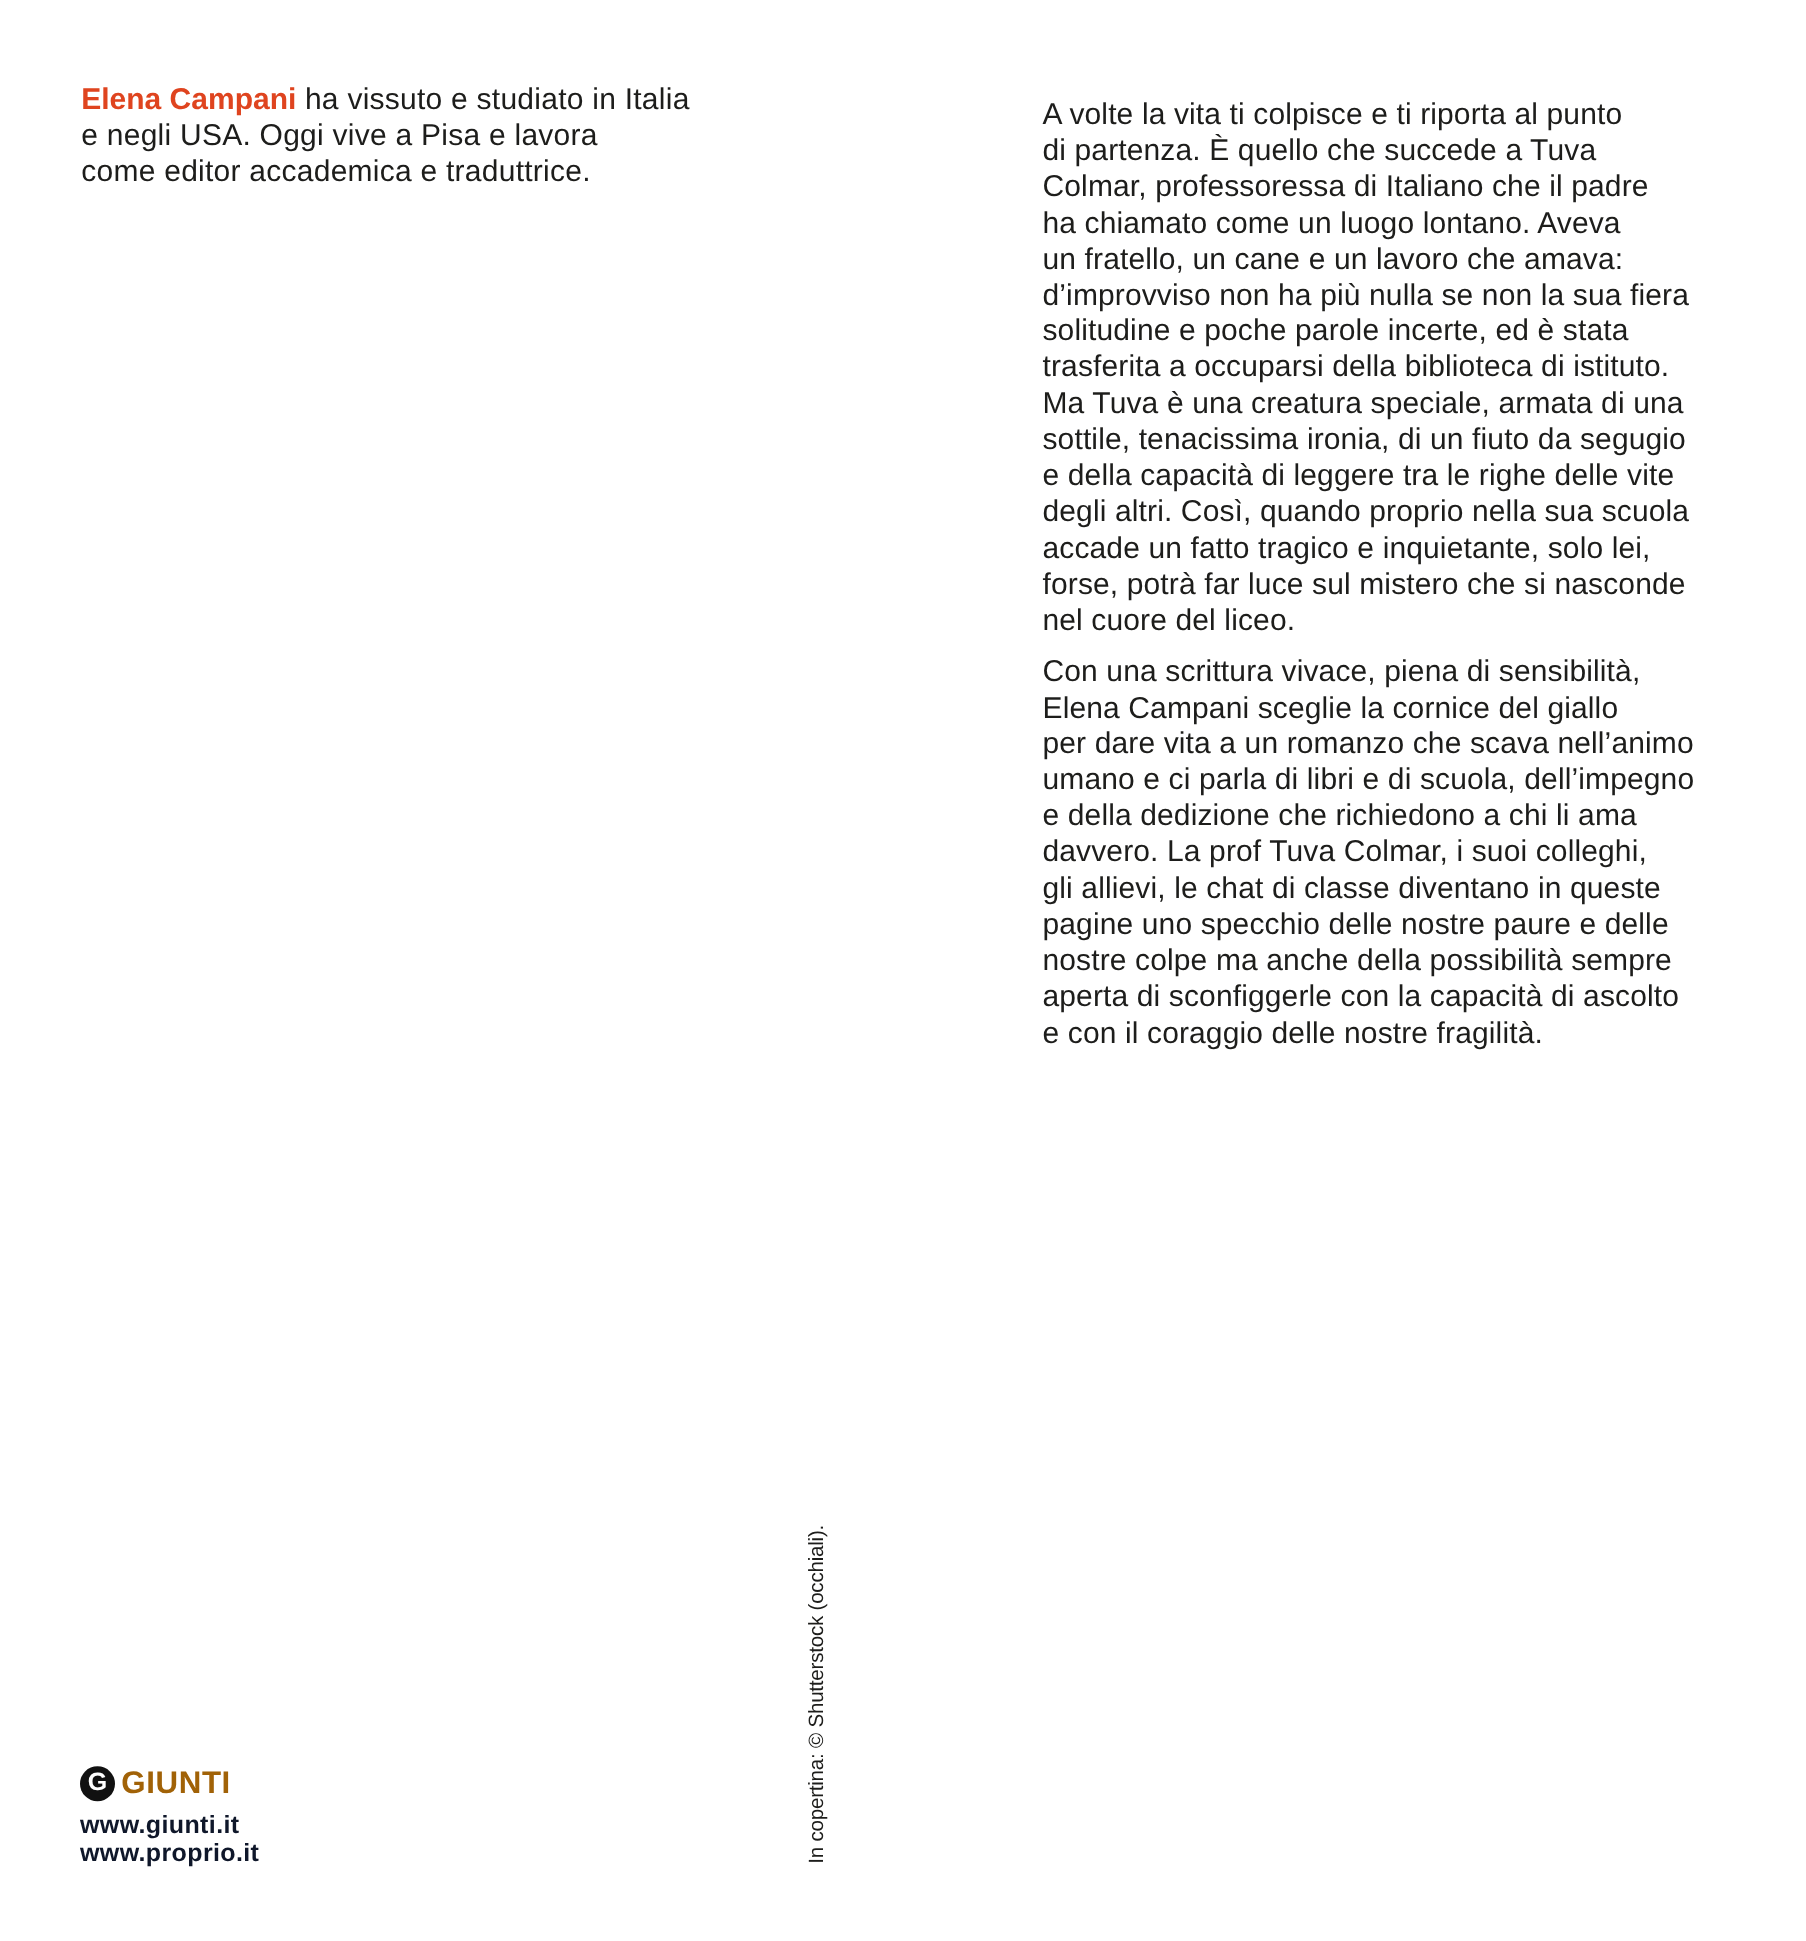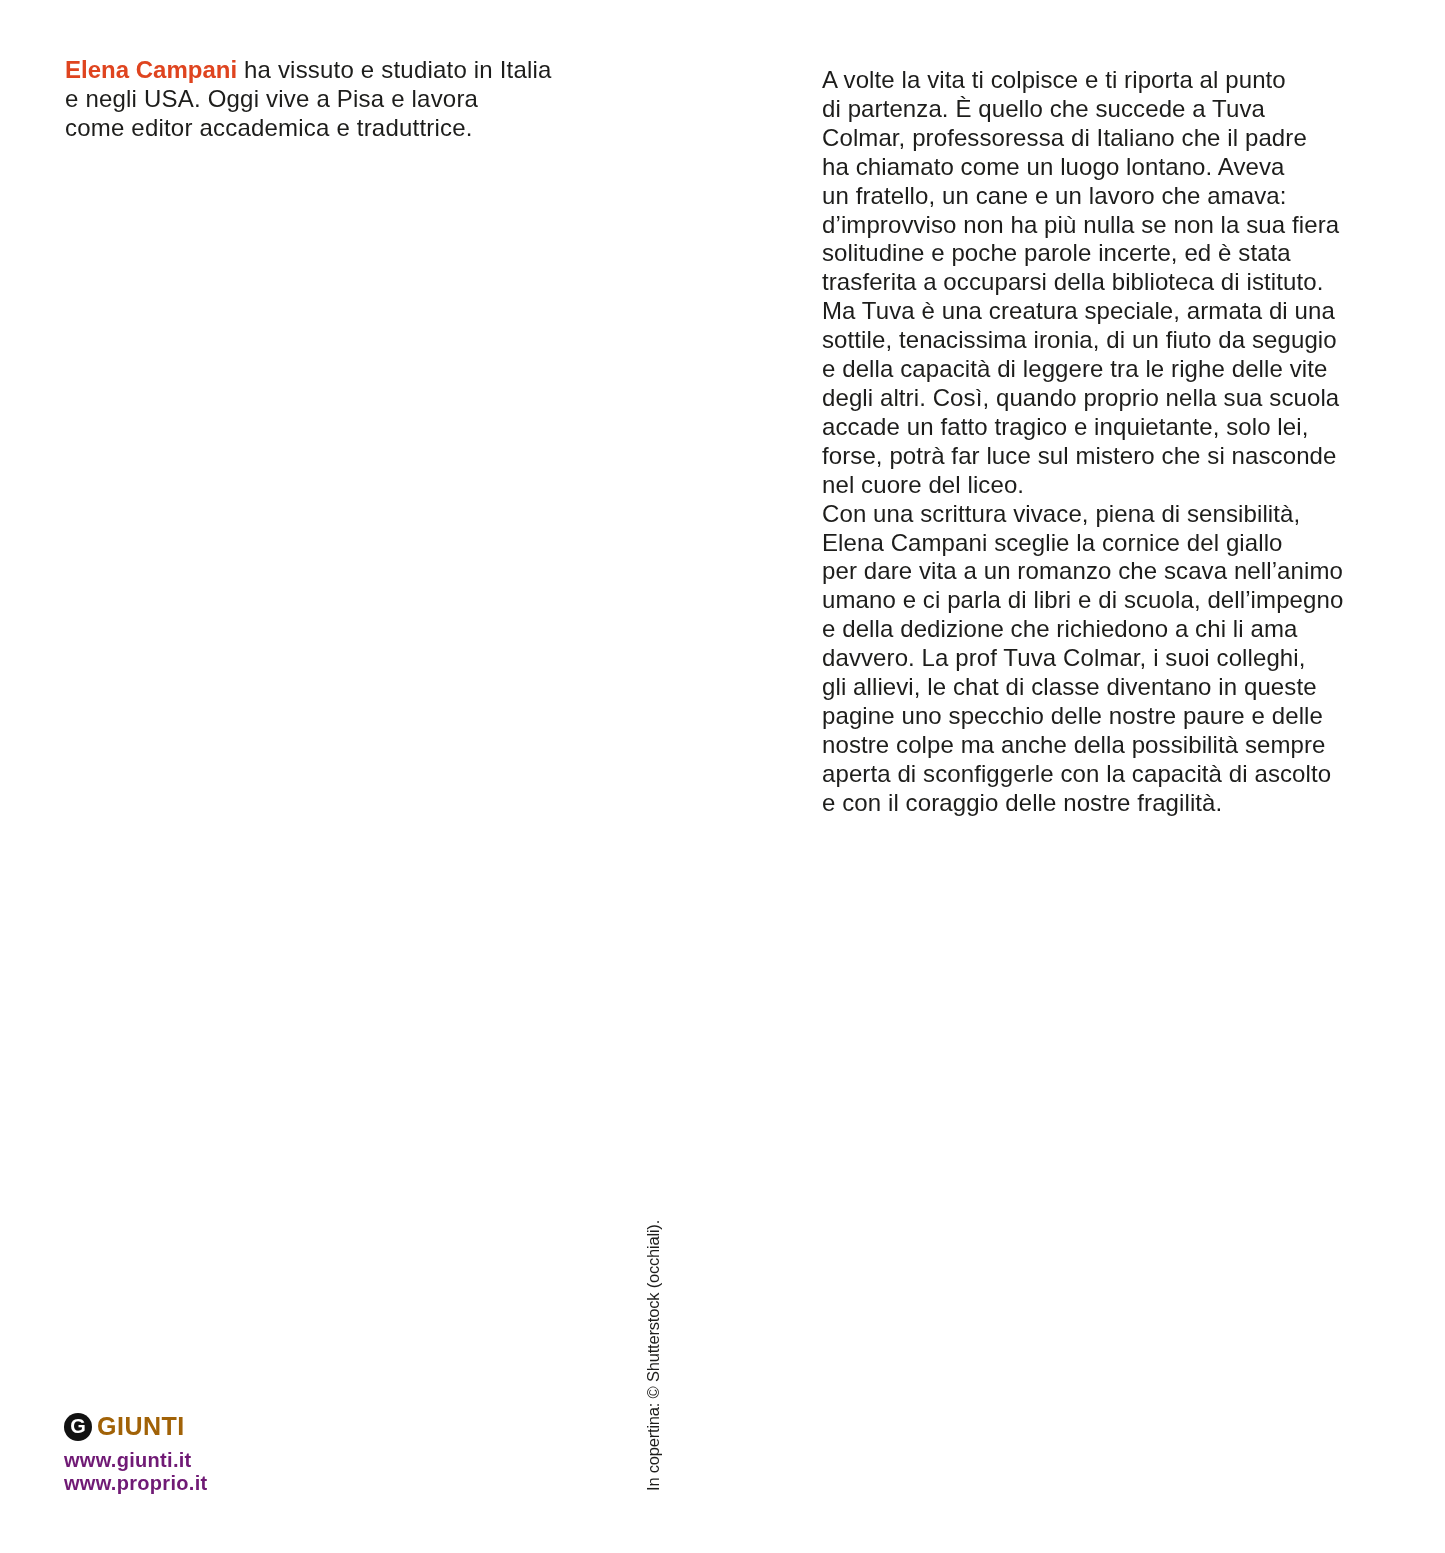--- a/index.html
+++ b/index.html
@@ -11,21 +11,21 @@
     background: #ffffff;
     overflow: hidden;
     font-family: "Liberation Sans", sans-serif;
     color: #1d1d1b;
   }
 
   
   .bio {
     position: absolute;
     left: 65px;
-    top: 56px;
+    top: 66px;
     width: 580px;
     font-size: 24px;
     line-height: 28.9px;
     letter-spacing: 0.2px;
     white-space: pre-line;
     color: #1d1d1b;
   }
   .bio-name {
     font-weight: 700;
     color: #df441f;
@@ -37,21 +37,21 @@
     position: absolute;
     left: 822px;
     top: 66px;
     width: 600px;
     font-size: 24px;
     line-height: 28.9px;
     letter-spacing: 0.1px;
     color: #1d1d1b;
   }
   .synopsis p {
-    margin: 0;
+    margin: 12px;
     white-space: pre-line;
   }
 
   
   .publisher-logo {
     position: absolute;
     left: 64px;
     top: 1412px;
     display: flex;
     align-items: center;
@@ -80,21 +80,21 @@
 
   
   .websites {
     position: absolute;
     left: 64px;
     top: 1449px;
     font-weight: 700;
     font-size: 20px;
     line-height: 22.5px;
     letter-spacing: 0.3px;
-    color: #701a75;
+    color: #0f172a;
   }
 
   
   .cover-credit {
     position: absolute;
     left: 644px;
     top: 1491px;
     transform-origin: 0 0;
     transform: rotate(-90deg);
     white-space: nowrap;

